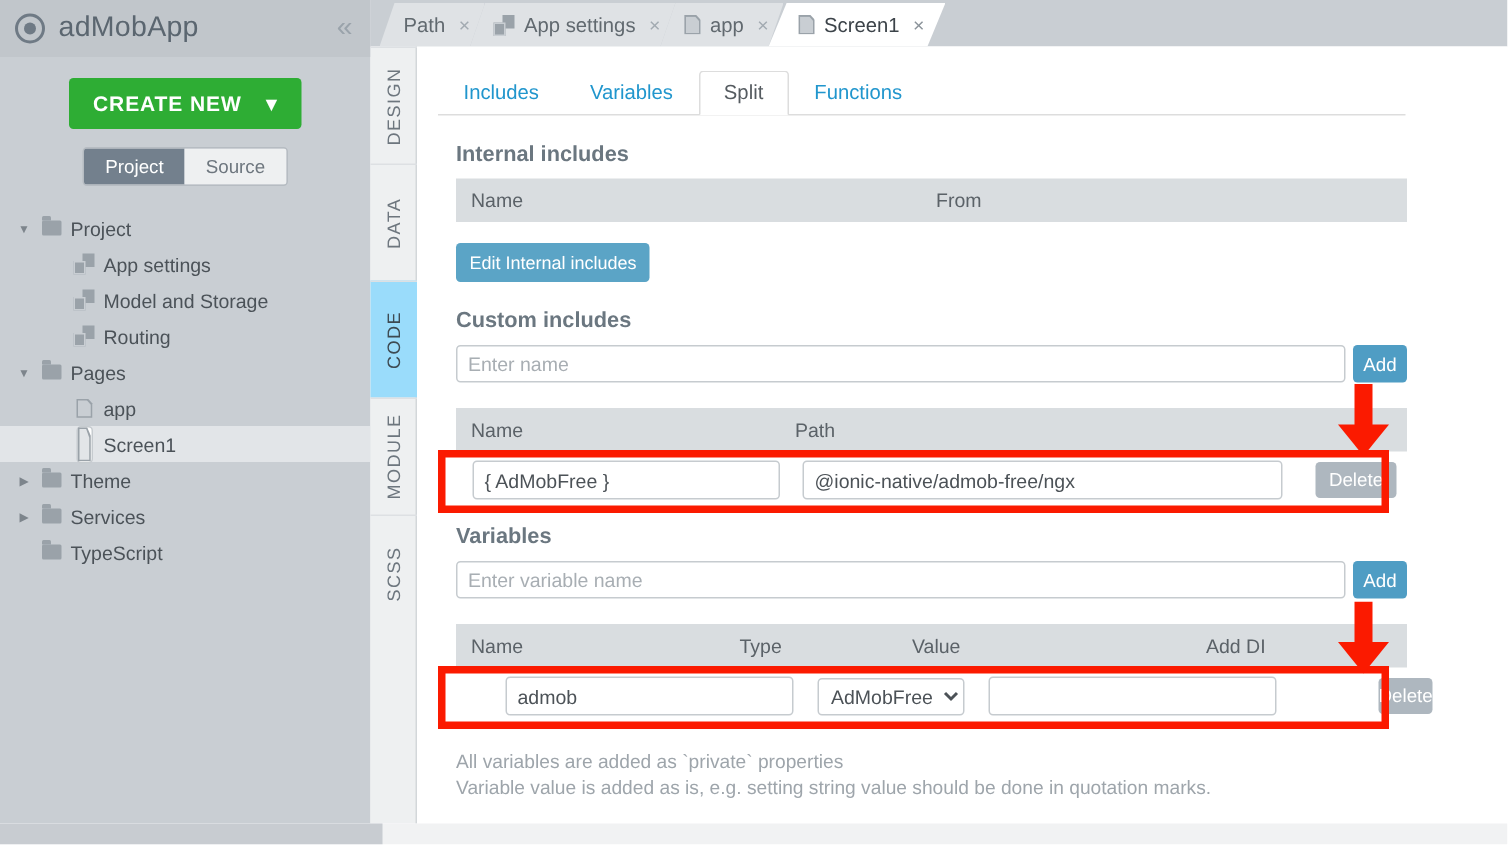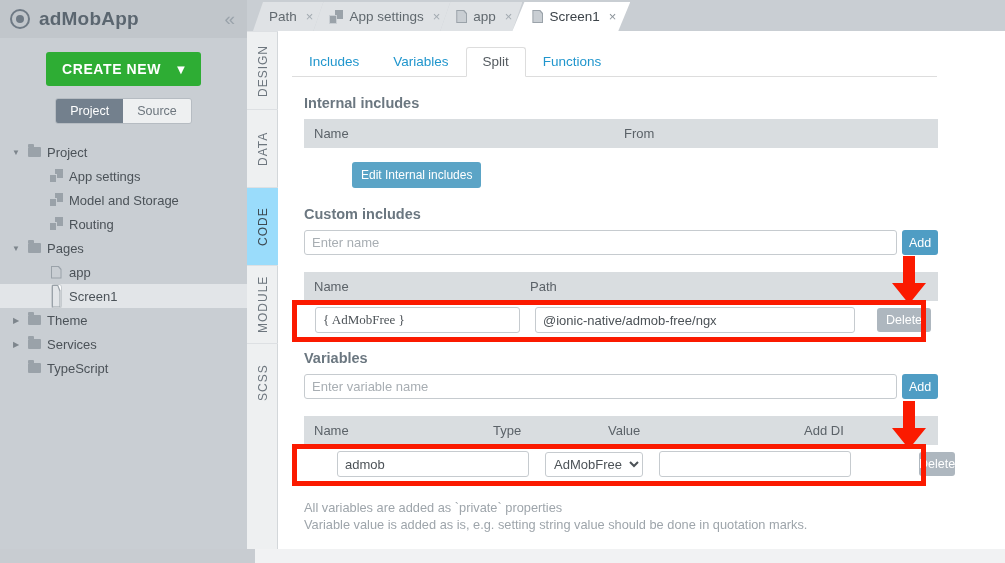--- a/index.html
+++ b/index.html
@@ -30,21 +30,21 @@
     position: relative; flex: 0 0 auto;
     margin-right: 9px;
   }
   .logo-icon::after {
     content: ""; position: absolute;
     left: 50%; top: 50%; transform: translate(-50%,-50%);
     width: 8px; height: 8px; border-radius: 50%;
     background: #6f7a85;
   }
   .sb-title {
-    font-size: 19px; color: #5b6670; letter-spacing: .2px; font-weight: bold;
+    font-size: 19px; color: #5b6670; letter-spacing: .2px;
   }
   .collapse-icon {
     position: absolute; right: 12px; top: 9px;
     font-size: 19px; color: #9aa3ab; line-height: 20px;
     cursor: pointer;
   }
   .create-new-wrap { padding: 14px 46px 0 46px; }
   .create-new {
     width: 155px; height: 34px;
     background: #2ead34; border: none; border-radius: 3px;
@@ -183,21 +183,20 @@
     width: 634px; height: 29px; background: #d9dde0;
     display: flex; align-items: center;
     font-size: 13px; color: #5b6268;
   }
   .thead span { display: block; }
 
   .btn-blue {
     background: #5ba4c6; color: #fff; border: none; border-radius: 3px;
     font-size: 12px; padding: 6px 9px; cursor: pointer;
     font-family: "Liberation Sans", sans-serif;
-    margin-left: 48px;
   }
   .row-add {
     width: 634px; display: flex; gap: 5px; margin-top: 0;
   }
   .inp {
     flex: 1; height: 25px; border: 1px solid #c6cbcf; border-radius: 3px;
     padding: 0 7px; font-size: 13px; color: #4c5257;
     font-family: "Liberation Sans", sans-serif; background: #fff;
   }
   .inp::placeholder { color: #a8aeb3; }
@@ -424,21 +423,21 @@
       <div class="sec-title">Custom includes</div>
       <div class="row-add">
         <input class="inp" placeholder="Enter name" style="">
         <button class="btn-add">Add</button>
       </div>
       <div class="thead" style="margin-top:17px">
         <span style="width:226px;padding-left:10px">Name</span>
         <span>Path</span>
       </div>
       <div class="data-row">
-        <input class="inp" style="flex: 0 0 205px; margin-left: 11px; height: 26px; font-family: Liberation Serif, serif;" value="{ AdMobFree }">
+        <input class="inp" style="flex: 0 0 205px; margin-left: 11px; height: 26px;" value="{ AdMobFree }">
         <input class="inp" style="flex: 0 0 320px; margin-left: 15px; height: 26px;" value="@ionic-native/admob-free/ngx">
         <button class="btn-del" style="margin-left:22px">Delete</button>
       </div>
 
       
       <div class="sec-title" style="margin-top:11px">Variables</div>
       <div class="row-add">
         <input class="inp" placeholder="Enter variable name" style="">
         <button class="btn-add">Add</button>
       </div>

